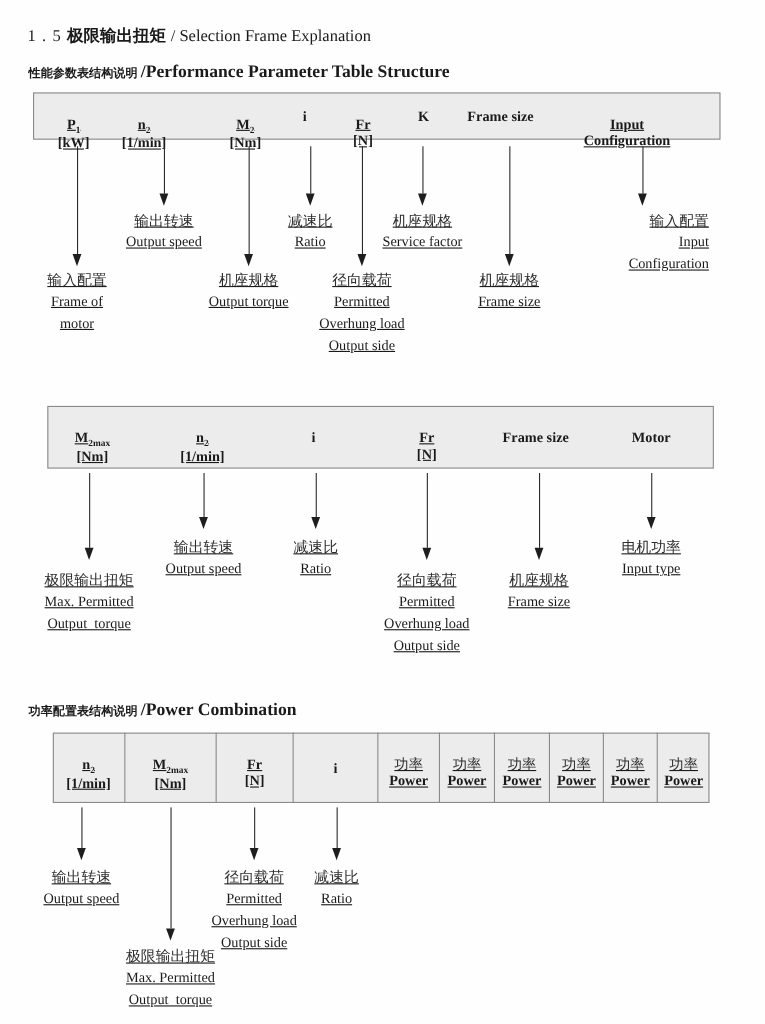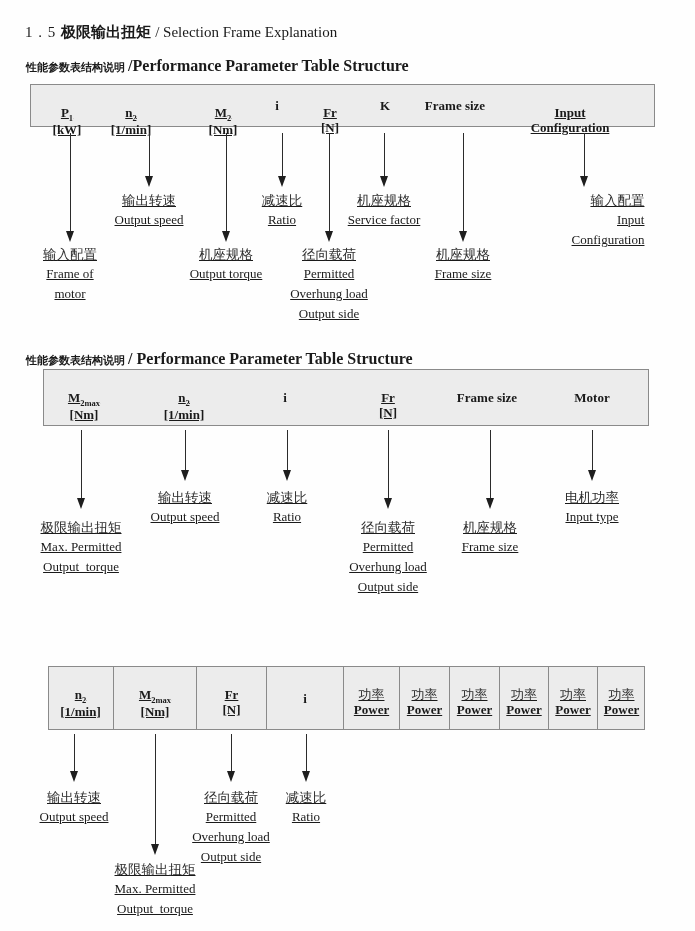--- a/index.html
+++ b/index.html
@@ -133,23 +133,20 @@
       </div>
       <div class="vline" style="left: 584px; top: 133px; height: 43px;"></div>
       <div class="ahead" style="left: 584px; top: 176px;"></div>
       <div class="lbl" style="left: 608px; top: 192px; text-align: right;">
         <div class="lz zh">输入配置</div>
         <div class="le">Input</div>
         <div class="le">Configuration</div>
       </div>
     </div>
 
-  <div class="sec-heading" id="heading-1">
-    <span class="zh">性能参数表结构说明 </span><span class="en">/ Performance Parameter Table Structure</span>
-  </div>
   <div>
       <div class="param-table" style="left: 43px; top: 369px; width: 606px; height: 57px;"></div>
       <div class="cell spread free" style="top: 369px; height: 57px; left: 84px;">
         <div class="cl">M<sub>2max</sub></div>
         <div class="cl">[Nm]</div>
       </div>
       <div class="cell spread free" style="top: 369px; height: 57px; left: 184px;">
         <div class="cl">n<sub>2</sub></div>
         <div class="cl">[1/min]</div>
       </div>
@@ -200,20 +197,23 @@
         <div class="le">Frame size</div>
       </div>
       <div class="vline" style="left: 592px; top: 430px; height: 40px;"></div>
       <div class="ahead" style="left: 592px; top: 470px;"></div>
       <div class="lbl" style="left: 592px; top: 489px;">
         <div class="lz zh">电机功率</div>
         <div class="le">Input type</div>
       </div>
     </div>
 
+  <div class="sec-heading" id="heading-2">
+    <span class="zh">功率配置表结构说明 </span><span class="en">/Power Combination</span>
+  </div>
   <div>
       <div class="param-table" style="left: 48px; top: 666px; width: 597px; height: 64px;"></div>
       <div class="cell spread bordered" style="top: 666px; height: 64px; left: 48px; width: 66px;">
         <div class="cl">n<sub>2</sub></div>
         <div class="cl">[1/min]</div>
       </div>
       <div class="cell spread bordered" style="top: 666px; height: 64px; left: 114px; width: 83px;">
         <div class="cl">M<sub>2max</sub></div>
         <div class="cl">[Nm]</div>
       </div>

